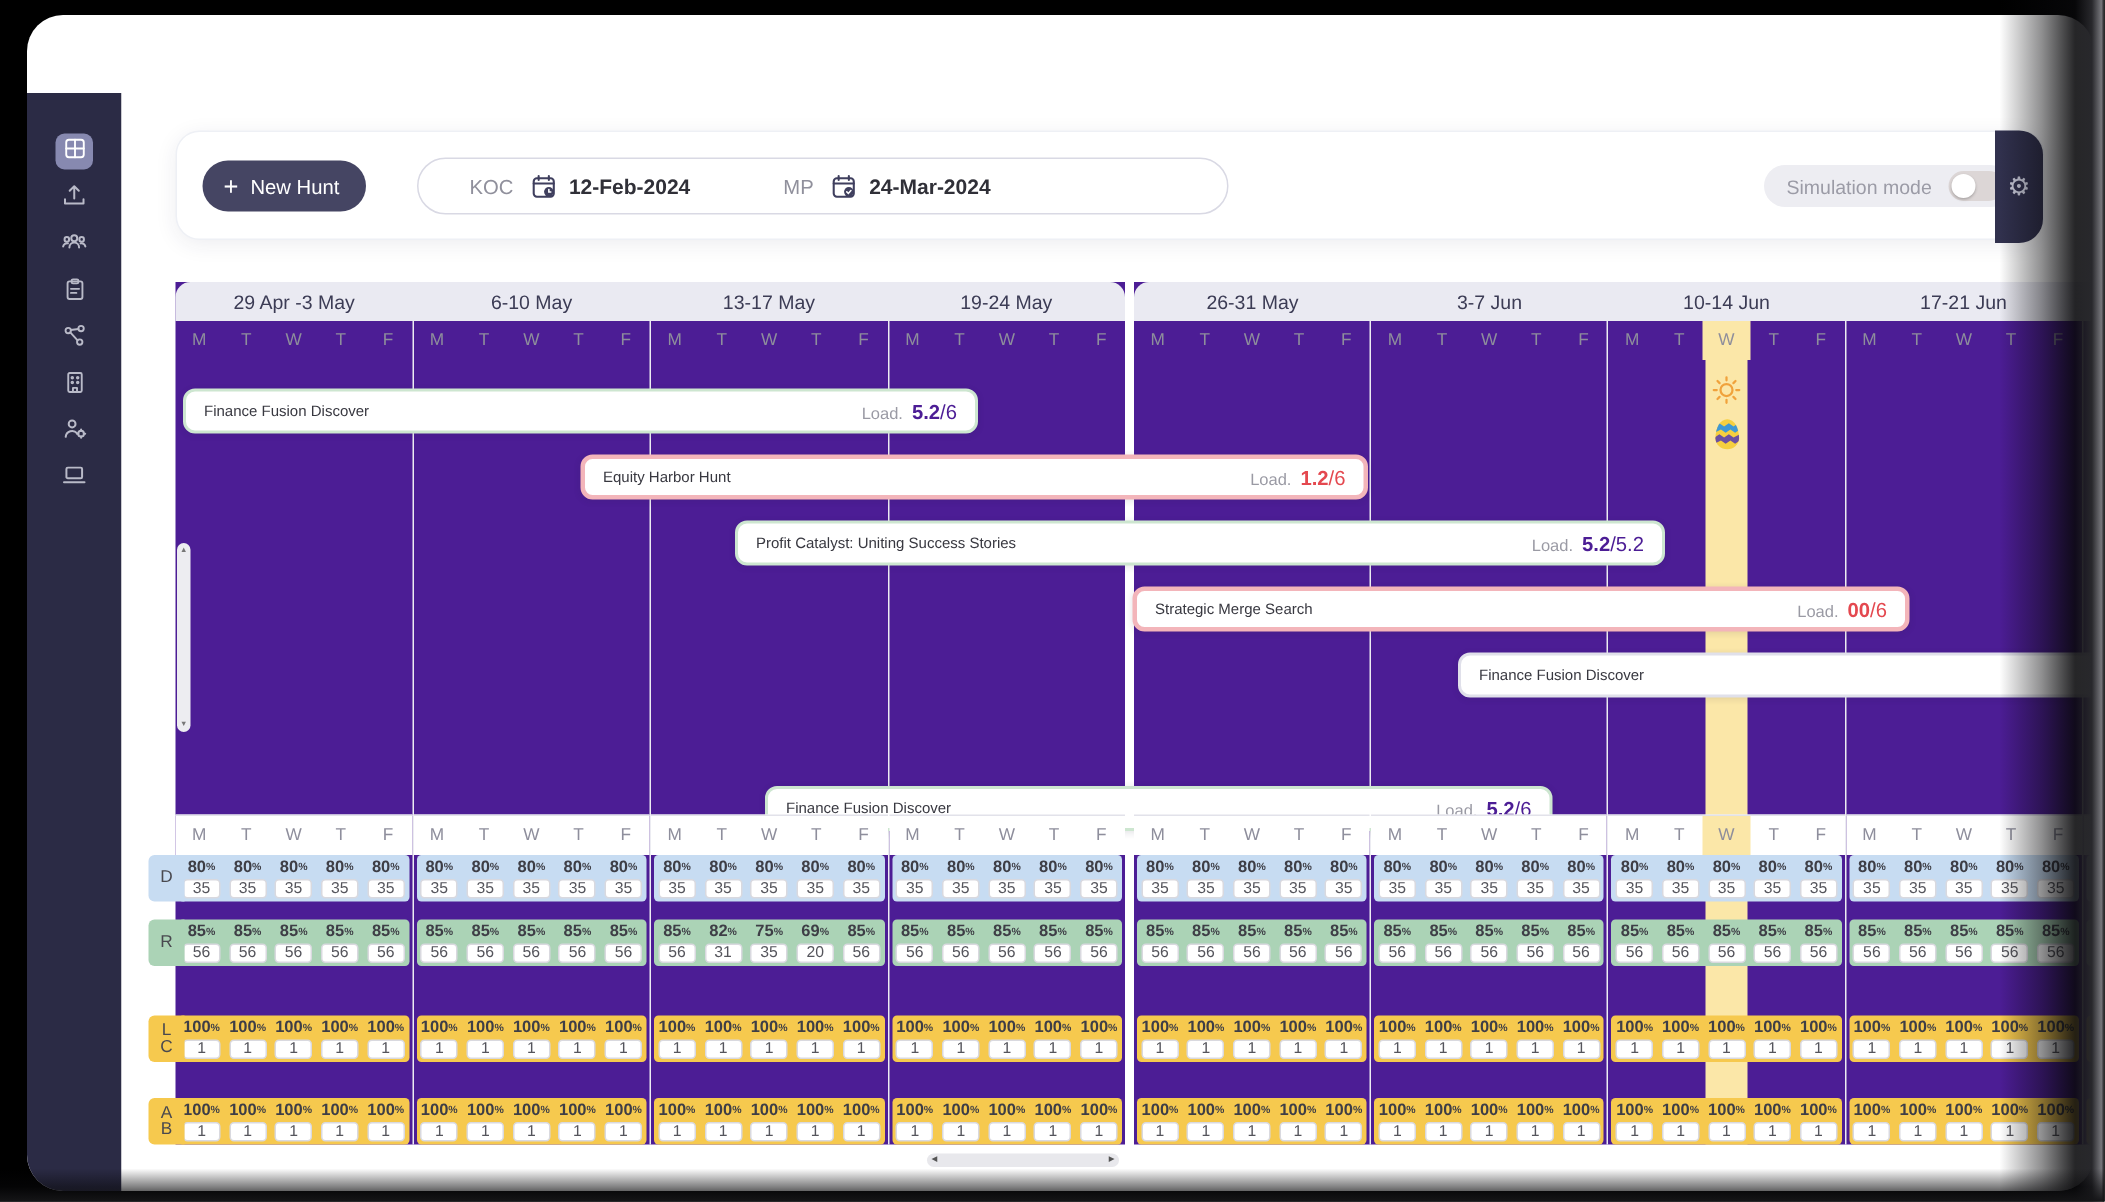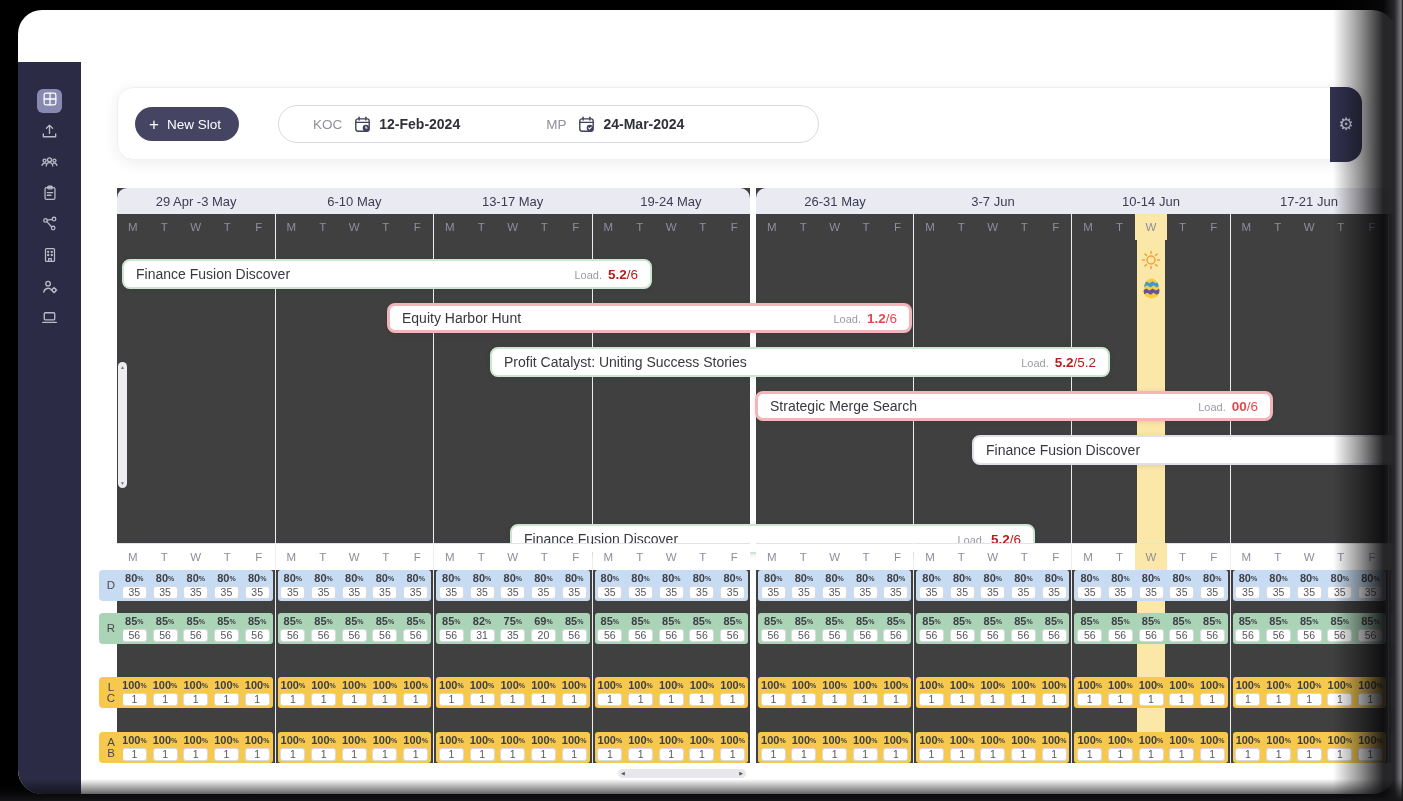--- a/index.html
+++ b/index.html
@@ -54,21 +54,21 @@
   .sim .sim-label { color:#9b9ba6; font-size:13px; }
   .toggle { width:37px; height:20px; background:#dcd6d6; border-radius:10px; position:relative; cursor:pointer; }
   .toggle .knob { position:absolute; left:2px; top:2px; width:16px; height:16px; border-radius:50%;
     background:#fff; box-shadow:0 1px 2px rgba(0,0,0,.25); }
   .gear-panel { position:absolute; right:0; top:-1px; width:32px; height:75px; background:#31314e;
     border-radius:0 16px 16px 0; display:flex; align-items:center; justify-content:center; }
   .gear-panel .gear { color:#cfd0e0; font-size:17px; }
 
   
   .timeline { position:absolute; left:36px; top:126px; width:1430px; height:575px; }
-  .panel { position:absolute; top:0; background:#404040; }
+  .panel { position:absolute; top:0; background:#4c1d95; }
   .panel-left  { left:0;   width:633px; }
   .panel-right { left:639px; width:790px; }
   .panel-header { height:26px; background:#eaeaf2; border-radius:10px 10px 0 0; display:flex; }
   .wk-label { flex:1; display:flex; align-items:center; justify-content:center;
     font-size:13px; color:#3c3c55; }
   .panel-weeks { display:flex; }
   .week { flex:1; display:flex; flex-direction:column; border-right:1px solid #ececf2; }
   .week:last-child { border-right:none; }
   .day-row { height:26px; display:flex; position:relative; z-index:2; }
   .fday-row { height:27px; display:flex; position:relative; z-index:3; background:#fff;
@@ -94,25 +94,25 @@
     background:#fbe7a8; z-index:1; }
   .hl-icons { position:absolute; left:1020px; top:62px; width:28px; z-index:3;
     display:flex; flex-direction:column; align-items:center; gap:4px; }
 
   .bar { position:absolute; height:30px; background:#fff; border-radius:8px; z-index:2;
     display:flex; align-items:center; justify-content:space-between; padding:0 12px;
     box-shadow:0 1px 5px rgba(30,30,60,.12); cursor:pointer; }
   .bar.ok      { border:2px solid #cde6d0; }
   .bar.alert   { border:3px solid #f3b5ba; }
   .bar.neutral { border:2px solid #e0e0ea; }
-  .bar-title { font-size:14px; color:#383840; white-space:nowrap; }
+  .bar-title { font-size:10px; color:#383840; white-space:nowrap; }
   .bar-load { display:flex; align-items:baseline; white-space:nowrap; }
   .bar-load .ll { font-size:11px; color:#9a9aa4; margin-right:6px; }
   .bar-load b, .bar-load .capv { font-size:13.5px; }
-  .bar.ok .bar-load b, .bar.ok .capv { color:#b91c1c; }
+  .bar.ok .bar-load b, .bar.ok .capv { color:#4c1d95; }
   .bar.alert .bar-load b, .bar.alert .capv { color:#e4484f; }
 
   .vscroll { position:absolute; left:1px; top:174px; width:9px; height:126px; background:#ededf1;
     border-radius:5px; z-index:5; }
   .vscroll .a { position:absolute; left:0; width:9px; text-align:center; font-size:5px; color:#777; }
   .vscroll .up { top:2px; } .vscroll .dn { bottom:2px; }
   .hscroll { position:absolute; left:501px; top:581px; width:128px; height:9px; background:#e8e8ec;
     border-radius:5px; z-index:5; display:flex; align-items:center; justify-content:space-between;
     padding:0 3px; }
   .hscroll .a { font-size:5px; color:#555; line-height:9px; }
@@ -196,51 +196,57 @@
               <path d="M2.8 15.2 H17.2"></path>
             </svg></span>
       </div>
     </div>
 
     <div class="main">
 
       <div class="toolbar-card">
         <button class="new-slot">
           <span class="plus">+</span>
-          <span>New Slot</span>
+          <span>New Hunt</span>
         </button>
 
         <div class="group g-date">
           <span class="fld">KOC</span>
           <span class="cal-ic">
               <svg width="17" height="17" viewBox="0 0 16 16" fill="none" stroke="#3f3f5e" stroke-width="1.3" stroke-linecap="round">
                 <rect x="1.7" y="2.7" width="12.6" height="11.6" rx="2"></rect>
                 <line x1="1.7" y1="6" x2="14.3" y2="6"></line>
                 <line x1="4.8" y1="1.2" x2="4.8" y2="3.8"></line>
                 <line x1="11.2" y1="1.2" x2="11.2" y2="3.8"></line>
                 <circle cx="11.2" cy="11.2" r="3" fill="#3f3f5e" stroke="none"></circle>
                 <path d="M11.2 9.8 v1.5 h1.2" stroke="#fff" stroke-width="1"></path>
               </svg>
             </span>
           <span class="date">12-Feb-2024</span>
-          <span class="fld" style="margin-left:86px">MP</span>
+          <span class="fld" style="margin-left:62px">MP</span>
           <span class="cal-ic">
               <svg width="17" height="17" viewBox="0 0 16 16" fill="none" stroke="#3f3f5e" stroke-width="1.3" stroke-linecap="round">
                 <rect x="1.7" y="2.7" width="12.6" height="11.6" rx="2"></rect>
                 <line x1="1.7" y1="6" x2="14.3" y2="6"></line>
                 <line x1="4.8" y1="1.2" x2="4.8" y2="3.8"></line>
                 <line x1="11.2" y1="1.2" x2="11.2" y2="3.8"></line>
                 <circle cx="11.2" cy="11.2" r="3" fill="#3f3f5e" stroke="none"></circle>
                 <path d="M9.9 11.2 l1 1 l1.6 -1.8" stroke="#fff" stroke-width="1"></path>
               </svg>
             </span>
           <span class="date">24-Mar-2024</span>
         </div>
 
 
+        <div class="sim">
+          <span class="sim-label">Simulation mode</span>
+          <div class="toggle">
+              <div class="knob"></div>
+            </div>
+        </div>
 
         <div class="gear-panel">
           <span class="gear">⚙</span>
         </div>
       </div>
 
       <div class="timeline" id="timeline">
         <div class="hl-col"></div>
         <div class="panel panel-left" id="panel0">
             <div class="panel-header">

